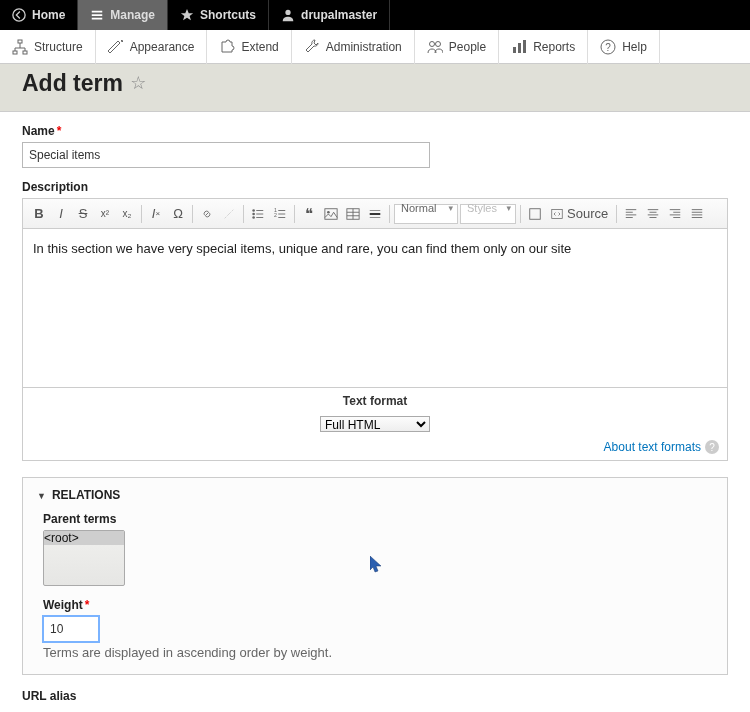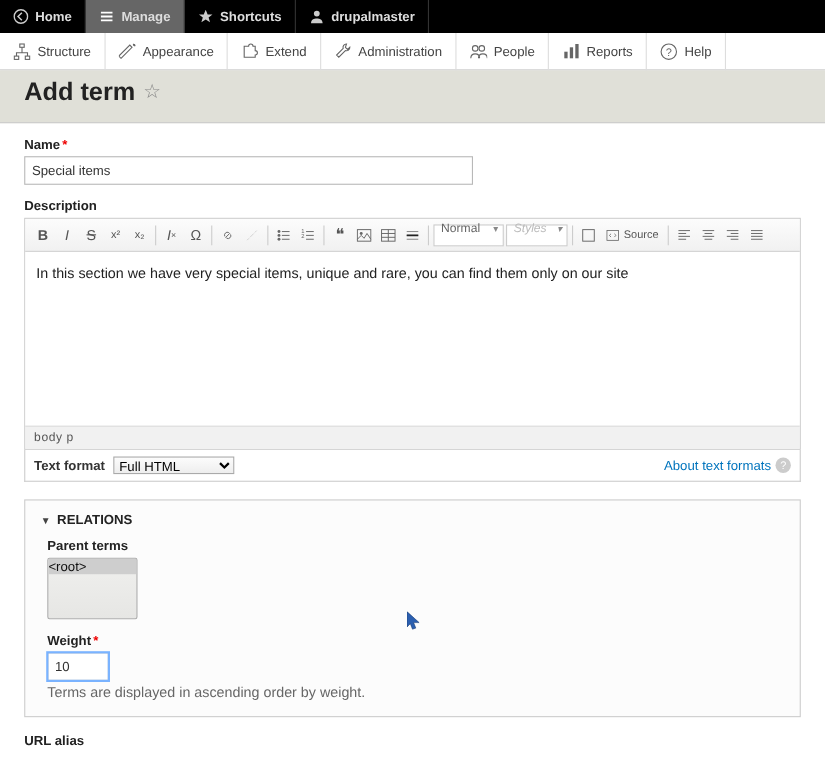--- a/index.html
+++ b/index.html
@@ -34,26 +34,26 @@
 select.parent-select { width: 82px; height: 56px; border: 1px solid #aaa; background: linear-gradient(#f0f0ee,#e6e6e4); font-size: 12px; }
 select.format-select { width: 110px; height: 16px; border: 1px solid #aaa; background: linear-gradient(#fcfcfc,#eee); font-size: 12px; }
 .description { font-size: 13px; color: #666; margin-top: 3px; }
 
 .ckeditor { border: 1px solid #ccc; background: #fafafa; }
 .ck-toolbar { background: linear-gradient(#fcfcfc,#f1f1f1); border-bottom: 1px solid #ccc; padding: 4px 6px; display: flex; align-items: center; gap: 2px; height: 30px; }
 .ck-btn { width: 20px; height: 20px; display: inline-flex; align-items: center; justify-content: center; color: #555; font-size: 13px; cursor: pointer; border-radius: 2px; }
 .ck-sep { width: 1px; height: 18px; background: #ccc; margin: 0 2px; }
 .ck-dropdown { height: 20px; font-size: 11px; color: #666; border: 1px solid #ccc; background: #fff; padding: 0 18px 12px 6px; display: inline-flex; align-items: center; cursor: pointer; position: relative; }
 .ck-dropdown::after { content: "▾"; position: absolute; right: 4px; font-size: 9px; color: #888; }
-.ck-dropdown.faded { color: #bbb; font-style: italic; }
-.ck-source { font-size: 10px; color: #555; display: inline-flex; align-items: center; gap: 4px; padding: 0 4px; cursor: pointer; }
+.ck-dropdown.faded { color: #bbb; }
+.ck-source { font-size: 13px; color: #555; display: inline-flex; align-items: center; gap: 4px; padding: 0 4px; cursor: pointer; }
 .ck-body { background: #fff; padding: 12px 10px; min-height: 158px; font-size: 13px; color: #222; }
 .ck-path { background: #f1f1f1; border-top: 1px solid #ddd; padding: 4px 8px; font-size: 11px; color: #555; font-family: "Lucida Grande", sans-serif; letter-spacing: 0.5px; }
 
-.format-bar { border: 1px solid #ccc; border-top: none; background: #fff; padding: 6px 8px; display: flex; align-items: center; gap: 8px; }
+.format-bar { border: 1px solid #ccc; border-top: none; background: #fff; padding: 6px 8px; display: flex; align-items: center; gap: 8px; flex-direction: column; }
 .format-bar label { font-weight: bold; font-size: 12px; }
 .format-bar .right { margin-left: auto; display: flex; align-items: center; gap: 4px; }
 .format-bar .qmark { width: 14px; height: 14px; border-radius: 50%; background: #ccc; color: #fff; font-size: 10px; display: inline-flex; align-items: center; justify-content: center; }
 
 .relations { border: 1px solid #ccc; background: #fcfcfc; padding: 10px 14px 14px; margin-top: 16px; }
 .relations summary { font-size: 12px; font-weight: bold; color: #222; cursor: pointer; list-style: none; }
 .relations summary::before { content: "▼"; font-size: 9px; margin-right: 6px; color: #444; }
 .relations .inner { padding: 10px 0 0 6px; }
 
 .cursor-arrow { position: absolute; left: 370px; top: 556px; pointer-events: none; }
@@ -261,21 +261,20 @@
               <path d="M2 3h12M6 6h8M2 9h12M6 12h8" stroke="#666"></path>
             </svg>
           </span>
         <span class="ck-btn">
             <svg width="14" height="14" viewBox="0 0 16 16">
               <path d="M2 3h12M2 6h12M2 9h12M2 12h12" stroke="#666"></path>
             </svg>
           </span>
       </div>
       <div class="ck-body">In this section we have very special items, unique and rare, you can find them only on our site</div>
-      <div class="ck-path">body  p</div>
     </div>
     <div class="format-bar">
       <label>Text format</label>
       <select class="format-select"><option>Full HTML</option></select>
       <div class="right">
         <a>About text formats</a>
         <span class="qmark">?</span>
       </div>
     </div>
   </div>

